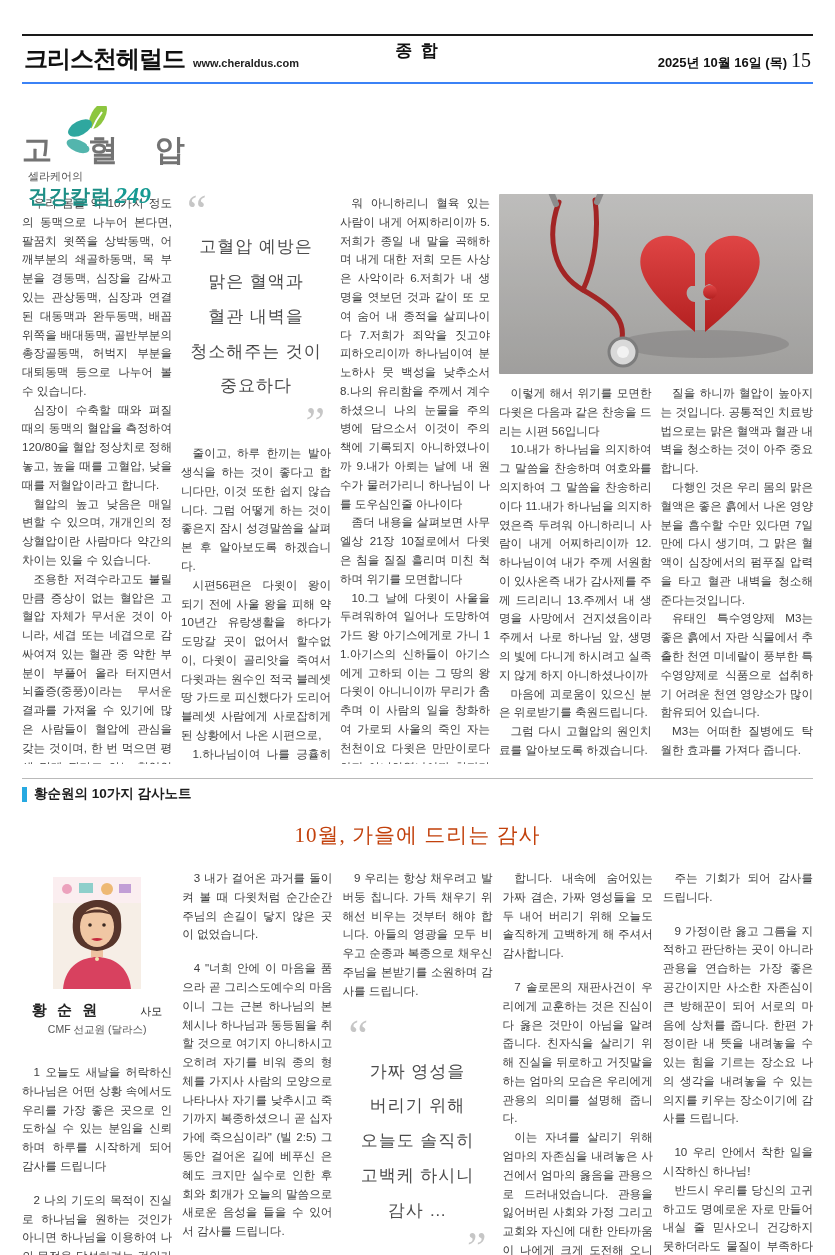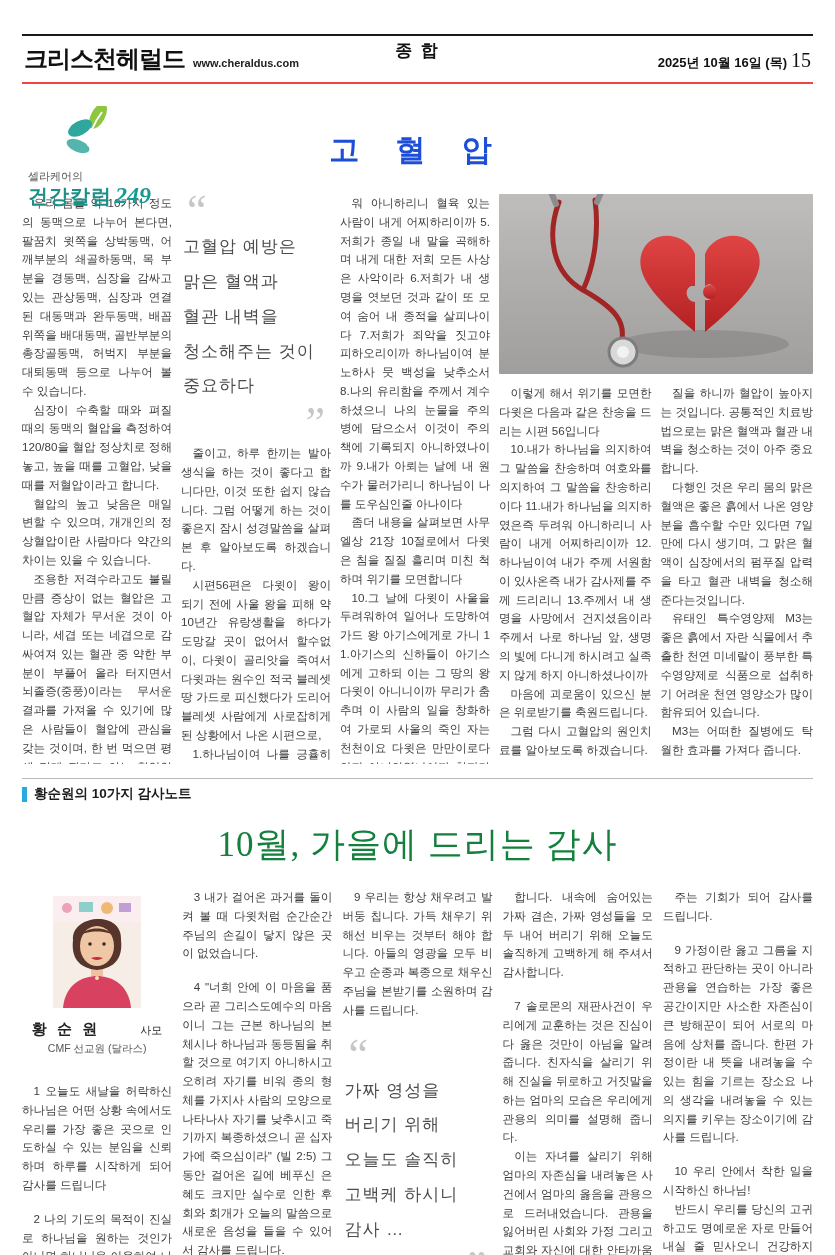--- a/index.html
+++ b/index.html
@@ -2,66 +2,66 @@
 <html><head>
 <meta charset="utf-8">
 <style>
   html,body{margin:0;padding:0;}
   body{
     width:835px;height:1255px;background:#ffffff;position:relative;overflow:hidden;
     font-family:"Liberation Sans","DejaVu Sans",sans-serif;color:#3a3a3a;
   }
   
   .masthead{
-    margin:34px 22px 0;border-top:2px solid #1a1a1a;border-bottom:2px solid #ef4444;
+    margin:34px 22px 0;border-top:2px solid #1a1a1a;border-bottom:2px solid #3b82f6;
     padding:7px 2px;position:relative;display:flex;justify-content:space-between;align-items:baseline;
   }
   .brand{display:flex;align-items:baseline;gap:8px;}
   .brand-name{font-size:24px;font-weight:bold;color:#111;letter-spacing:-1px;}
   .brand-url{font-size:11px;color:#222;font-weight:bold;}
   .section-name{
     position:absolute;left:50%;transform:translateX(-50%);bottom:20px;
     font-size:17px;font-weight:bold;color:#111;letter-spacing:2px;
   }
   .dateline{font-size:13px;font-weight:bold;color:#111;}
   .pagenum{font-family:"Liberation Serif",serif;font-size:20px;font-weight:normal;margin-left:4px;}
   
   .health{margin:10px 22px 0;}
   .health-head{position:relative;height:82px;}
   .hlogo{position:absolute;left:6px;top:2px;display:flex;align-items:center;gap:4px;flex-direction:column;}
   .hlogo-text{line-height:1.1;}
   .hlogo-brand{font-size:11px;color:#555;}
   .hlogo-main{font-size:20px;font-weight:bold;color:#1e8f86;letter-spacing:1px;}
   .hlogo-issue{font-family:"Liberation Serif",serif;font-style:italic;font-size:24px;font-weight:bold;color:#169a92;margin-left:3px;}
   .health-title{
-    text-align:center;padding-top:26px;font-size:30px;font-weight:bold;color:#1d4ed8;letter-spacing:14px;
+    padding-top:26px;font-size:30px;font-weight:bold;color:#737373;letter-spacing:14px;
   }
   .health-body{display:flex;gap:9px;height:570px;margin-top:8px;}
   .hcol{flex:0 0 150px;overflow:hidden;}
   .hright{flex:1;display:flex;flex-direction:column;min-width:0;}
   .hero{height:180px;border-radius:1px;overflow:hidden;}
   .hright-cols{display:flex;gap:9px;flex:1;margin-top:10px;overflow:hidden;}
   .hright-cols .hcol{flex:1;}
   .art p{margin:0;text-indent:1em;font-size:11.6px;line-height:1.62;text-align:justify;color:#3c3c3c;
     word-break:break-all;}
   
   .quotebox{position:relative;padding:2px 2px 26px;margin-bottom:14px;}
   .q-open{display:block;font-family:"Liberation Serif",serif;font-size:44px;line-height:30px;color:#c6c6c6;text-align:left;margin-left:4px;height:34px;}
   .q-close{position:absolute;right:6px;bottom:-8px;font-family:"Liberation Serif",serif;font-size:44px;line-height:30px;color:#c6c6c6;}
-  .q-lines{font-size:17px;line-height:2.05;color:#4c4c4c;font-weight:500;letter-spacing:1px;}
+  .q-lines{text-align:center;font-size:17px;line-height:2.05;color:#4c4c4c;font-weight:500;letter-spacing:1px;}
   
   .section-divider{margin:14px 22px 0;border:none;border-top:1px solid #b9b9b9;height:0;}
   
   .grat{margin:6px 22px 0;}
   .kicker{display:flex;align-items:center;gap:7px;}
   .kicker-bar{width:5px;height:15px;background:#27a9e1;}
   .kicker-text{font-size:13.5px;font-weight:bold;color:#1c1c1c;}
   .grat-title{
     text-align:center;font-family:"Liberation Serif","DejaVu Serif",serif;font-weight:500;
-    font-size:35px;color:#15803d;margin:18px 0 20px;letter-spacing:1px;
+    font-size:21px;color:#c2410c;margin:18px 0 20px;letter-spacing:1px;
   }
   .grat-body{display:flex;gap:10px;height:422px;overflow:hidden;}
   .gcol{flex:1;overflow:hidden;min-width:0;}
   .art .item{margin-top:15px;}
   .author-card{text-align:center;padding-top:8px;}
   .author-name{font-size:15px;font-weight:bold;color:#222;letter-spacing:3px;margin-top:8px;}
   .author-role{font-size:11px;font-weight:normal;letter-spacing:0;margin-left:33px;}
   .author-affil{font-size:10.5px;color:#555;margin-top:3px;}
   .gcol1-text{margin-top:26px;}
   .quotebox.g{margin:18px 0 16px;}

